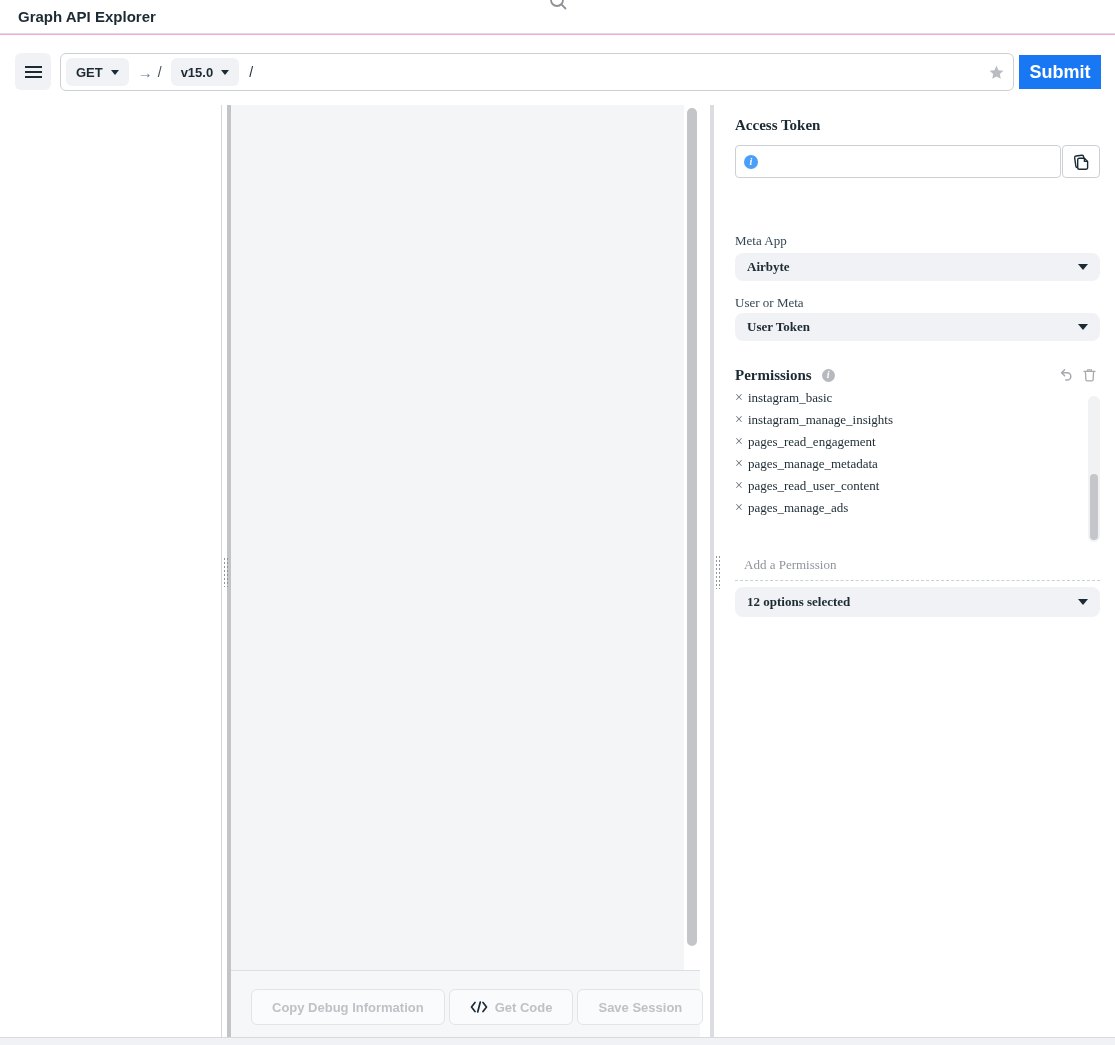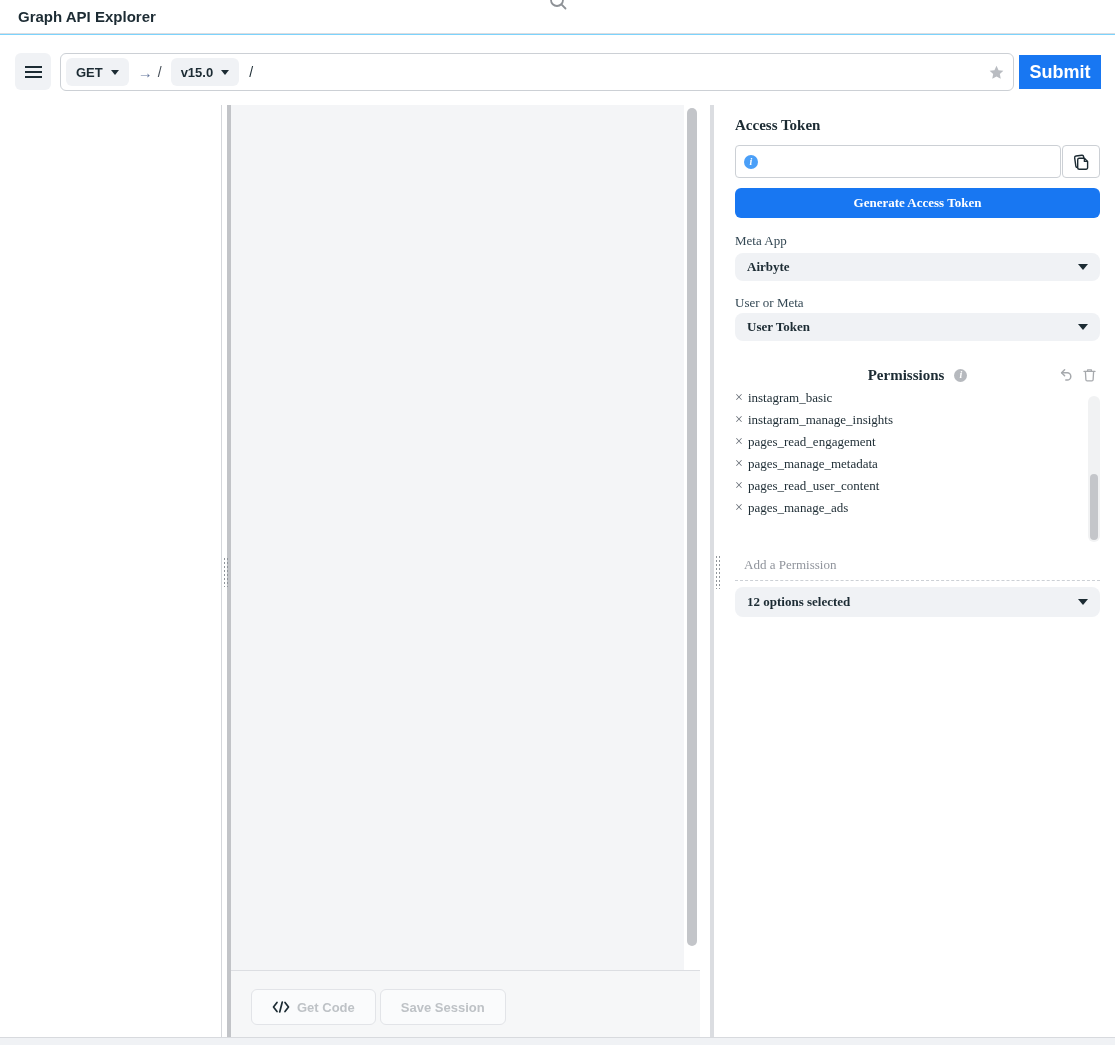--- a/index.html
+++ b/index.html
@@ -1,19 +1,19 @@
 <!DOCTYPE html>
 <html><head>
 <meta charset="utf-8">
 <style>
   * { margin:0; padding:0; box-sizing:border-box; }
   html,body { background:#fff; }
   #app {
     position:relative; width:1115px; height:1045px; overflow:hidden;
-    background:#7dd3fc; font-family:"Liberation Sans", sans-serif; color:#1c2b33;
+    background:#f9a8d4; font-family:"Liberation Sans", sans-serif; color:#1c2b33;
   }
   
   .header { position:absolute; top:0; left:0; right:0; height:34px;
     border-bottom:1px solid #dadde1; background:#fff; overflow:hidden; }
   .header .title { position:absolute; left:18px; top:8px; font-size:15px; font-weight:bold; color:#1c2b33; }
   .search-partial { position:absolute; left:548px; top:-9px; }
   
   .toolbar { position:absolute; top:35px; left:0; right:0; height:70px; background:#fff; }
   .menu-btn { position:absolute; left:15px; top:18px; width:36px; height:37px;
     background:#f0f2f5; border-radius:6px; display:flex; align-items:center; justify-content:center; cursor:pointer; }
@@ -73,21 +73,21 @@
   .copy-btn { width:38px; margin-left:1px; border:1px solid #ccd0d5; border-radius:4px;
     background:#fff; display:flex; align-items:center; justify-content:center; cursor:pointer; flex:none; }
   .generate-btn { position:absolute; left:13px; right:15px; top:83px; height:30px;
     border:none; border-radius:6px; color:#fff; font-size:13px; font-weight:bold;
     font-family:inherit; cursor:pointer; }
   .field-label { position:absolute; left:13px; font-size:13px; color:#344854; }
   .select-box { position:absolute; left:13px; right:15px; height:28px; background:#f0f2f5;
     border-radius:8px; display:flex; align-items:center; padding:0 12px;
     font-size:13px; font-weight:bold; color:#1c2b33; cursor:pointer; }
   .select-box .caret { margin-left:auto; border-left-width:5px; border-right-width:5px; border-top-width:6px; }
-  .perm-header { position:absolute; left:13px; right:15px; top:261px; height:20px;text-align:center; }
+  .perm-header { position:absolute; left:13px; right:15px; top:261px; height:20px; }
   .perm-header .ph-title { font-size:15px; font-weight:bold; color:#1c2b33; display:inline-block; }
   .perm-header .info-gray { display:inline-flex; vertical-align:2px; margin-left:6px; }
   .perm-icons { position:absolute; right:4px; top:2px; display:flex; gap:10px; }
   .perm-icons span { cursor:pointer; display:flex; }
   .perm-list-wrap { position:absolute; left:13px; right:15px; top:285px; height:152px; overflow:hidden; }
   .perm-list { list-style:none; }
   .perm-list li { height:22px; line-height:22px; font-size:13px; color:#1c2b33;
     display:flex; align-items:center; white-space:nowrap; }
   .perm-list li:first-child { margin-top:-3px; }
   .perm-x { color:#606770; font-size:14px; margin-right:5px; cursor:pointer; line-height:1; }
@@ -157,20 +157,23 @@
     <div class="drag-dots dots-left"></div>
 
     <div class="mid-col">
       <div class="response-pane"></div>
       <div class="scroll-strip">
         <div class="scroll-thumb-mid"></div>
       </div>
       <div class="mid-footer">
         <div class="footer-btns">
           <button class="footer-btn">
+            <span>Copy Debug Information</span>
+          </button>
+          <button class="footer-btn">
             <span style="display:flex">
               <svg width="18" height="12" viewBox="0 0 18 12" fill="none" stroke="#1c2b33" stroke-width="1.7" stroke-linecap="round" stroke-linejoin="round">
                 <path d="M5 1.5 L1.5 6 L5 10.5"></path>
                 <path d="M13 1.5 L16.5 6 L13 10.5"></path>
                 <path d="M10.3 1 L7.7 11"></path>
               </svg>
             </span>
             <span>Get Code</span>
           </button>
           <button class="footer-btn">
@@ -196,21 +199,20 @@
           <span style="display:flex">
             <svg width="17" height="18" viewBox="0 0 17 18" fill="none" stroke="#1c2b33" stroke-width="1.4" stroke-linejoin="round">
               <rect x="2.2" y="2.6" width="9" height="11.5" rx="1.6" transform="rotate(-8 6.7 8.3)" fill="#fff"></rect>
               <path d="M6.2 5.2 h5.2 l3.2 3.2 v6.4 a1.5 1.5 0 0 1 -1.5 1.5 h-6.9 a1.5 1.5 0 0 1 -1.5 -1.5 v-8.1 a1.5 1.5 0 0 1 1.5 -1.5 z" fill="#fff"></path>
               <path d="M11.4 5.4 v3 h3.1"></path>
             </svg>
           </span>
         </div>
       </div>
 
-      <button class="generate-btn" style="background:#1877f2">Generate Access Token</button>
 
       <div class="field-label" style="top:128px">Meta App</div>
       <div class="select-box" style="top:148px">
         <span>Airbyte</span>
         <span class="caret"></span>
       </div>
 
       <div class="field-label" style="top:190px">User or Meta</div>
       <div class="select-box" style="top:208px">
         <span>User Token</span>

